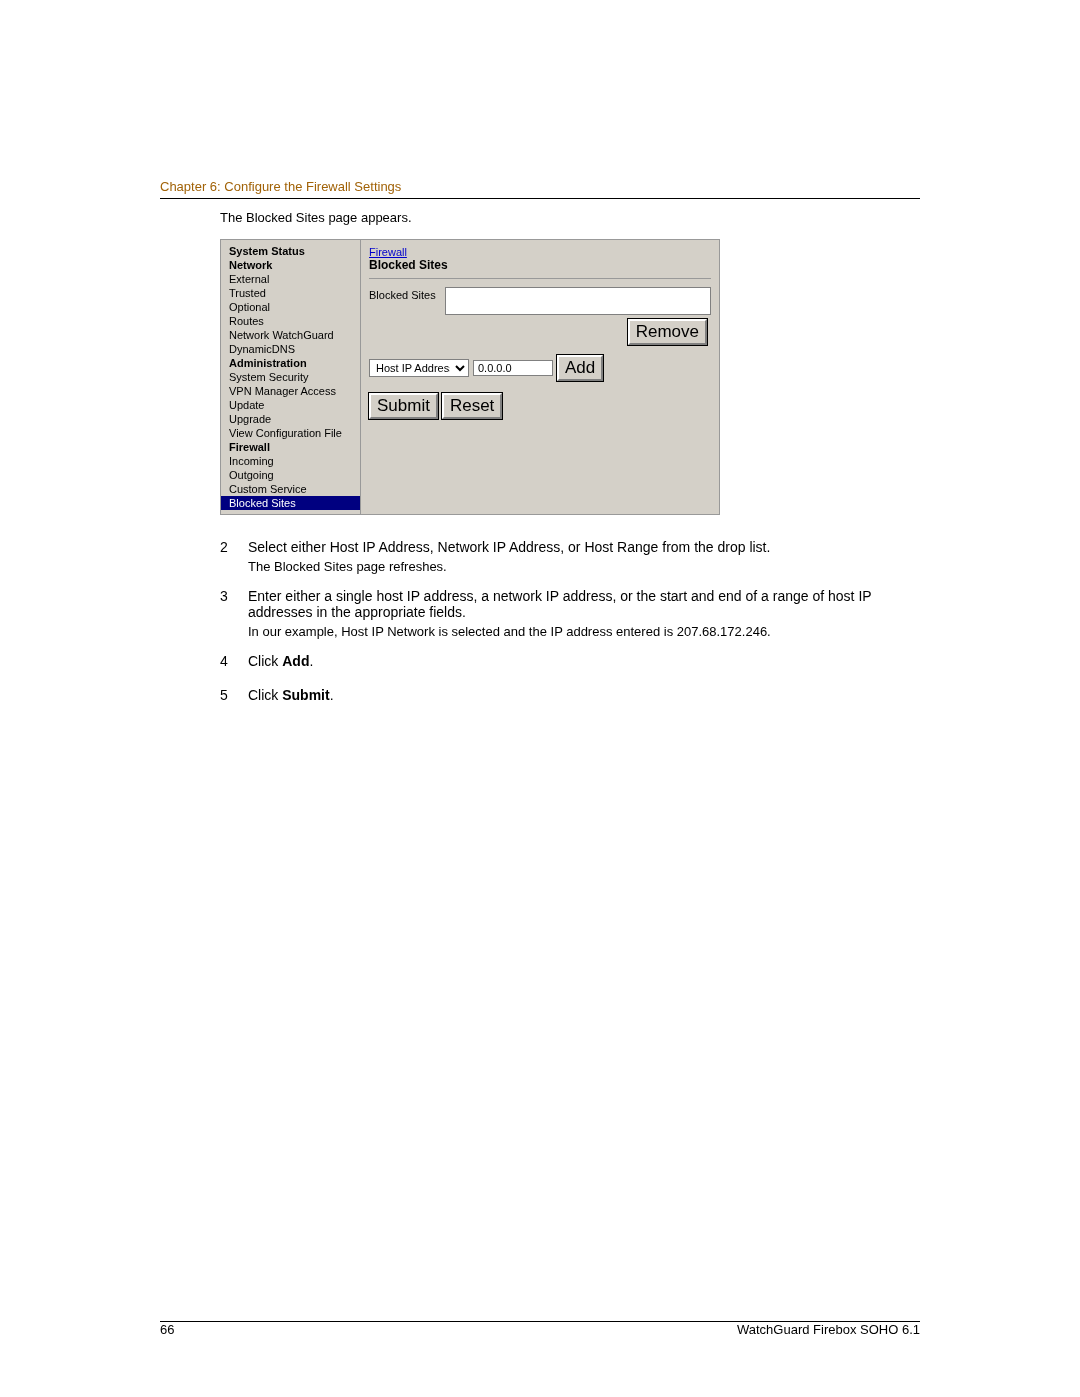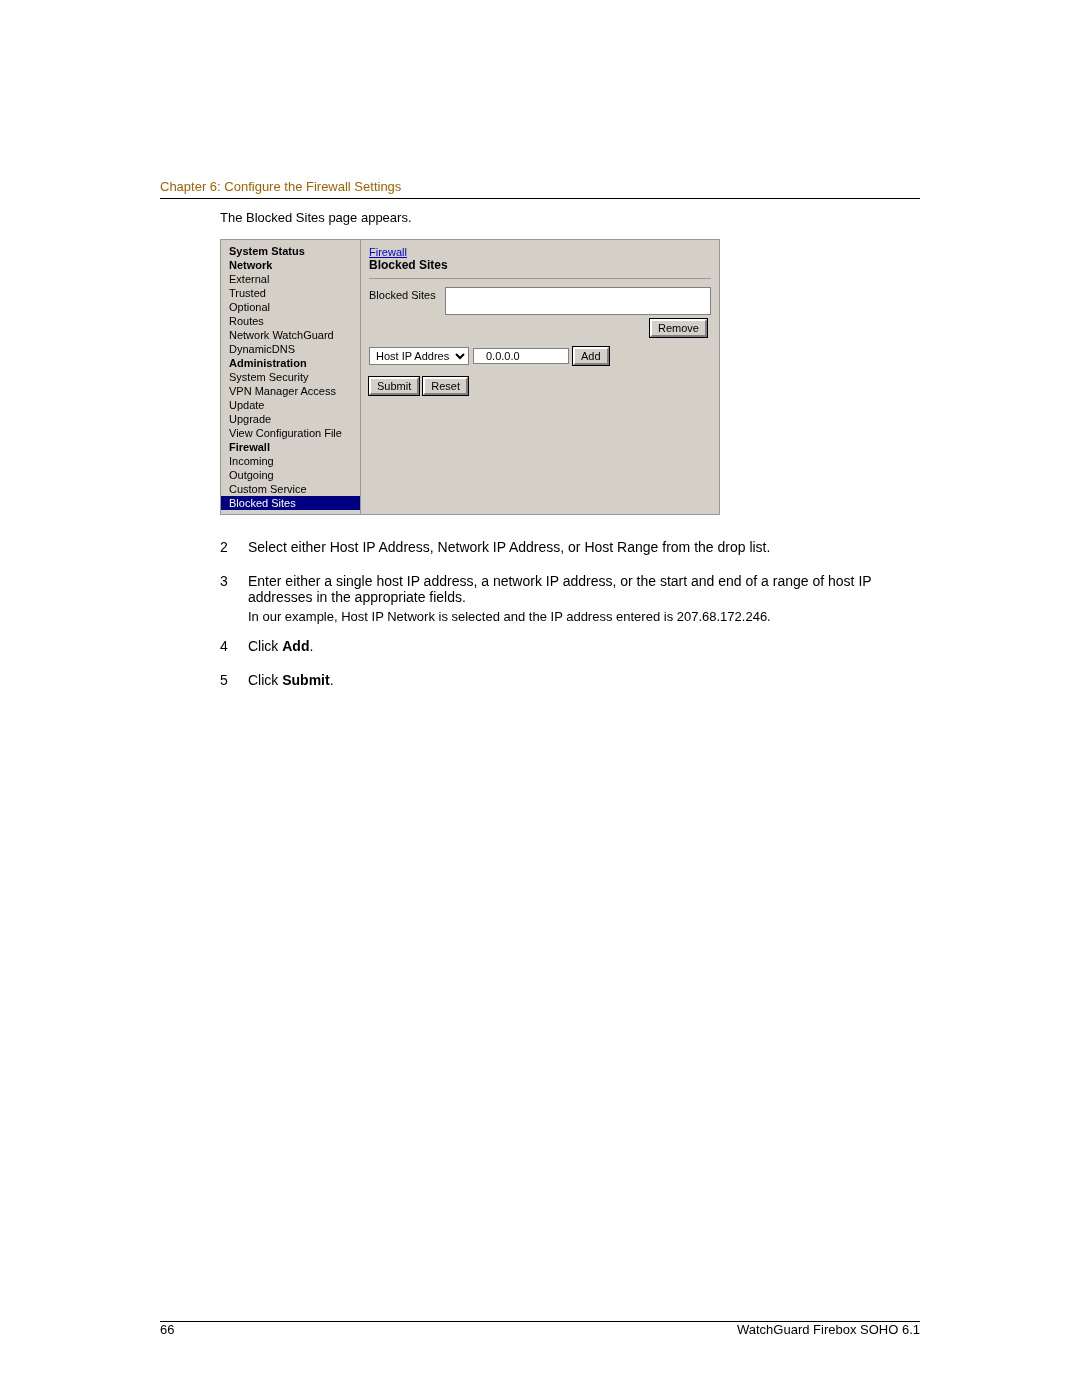--- a/index.html
+++ b/index.html
@@ -153,22 +153,22 @@
       background: #fff;
       border: 1px solid #808080;
       padding: 1px 2px;
       width: 100px;
     }
 
     .ip-input {
       font-size: 11px;
       border: 1px solid #808080;
       background: #fff;
-      padding: 1px 12px;
-      width: 96px;
+      padding: 1px 4px;
+      width: 80px;
     }
 
     .submit-reset-row {
       display: flex;
       gap: 4px;
       margin-top: 6px;
     }
 
     
     .instruction-list {
@@ -222,21 +222,21 @@
     .footer-title {
       font-size: 13px;
     }
 
     .win98-btn {
       display: inline-block;
       background: #d4d0c8;
       border: 2px solid;
       border-color: #ffffff #808080 #808080 #ffffff;
       outline: 1px solid #000;
-      font-size: 11px;
+      font-size: 17px;
       padding: 1px 6px;
       cursor: pointer;
       font-family: Arial, sans-serif;
     }
   </style>
 </head>
 <body>
 
 <div class="page-container">
 
@@ -309,20 +309,21 @@
         </div>
       </div>
     </div>
 
     <ol class="instruction-list">
 
       <li class="instruction-item">
         <span class="instruction-number">2</span>
         <div class="instruction-content">
           <div class="instruction-main">Select either Host IP Address, Network IP Address, or Host Range from the drop list.</div>
+          <div class="instruction-sub">The Blocked Sites page refreshes.</div>
         </div>
       </li>
 
       <li class="instruction-item">
         <span class="instruction-number">3</span>
         <div class="instruction-content">
           <div class="instruction-main">Enter either a single host IP address, a network IP address, or the start and end of a range of host IP addresses in the appropriate fields.</div>
           <div class="instruction-sub">In our example, Host IP Network is selected and the IP address entered is 207.68.172.246.</div>
         </div>
       </li>

